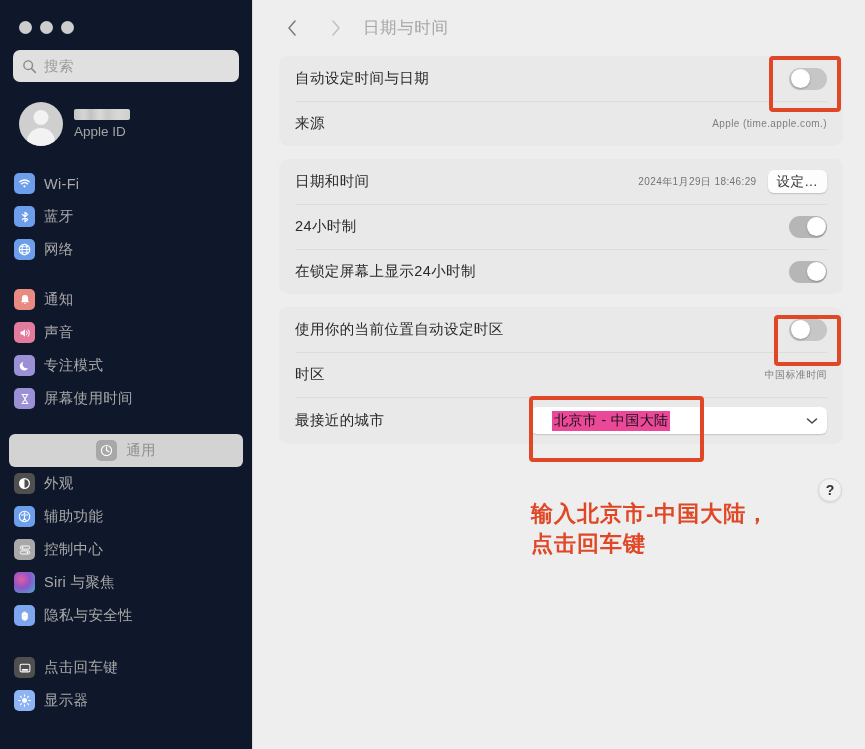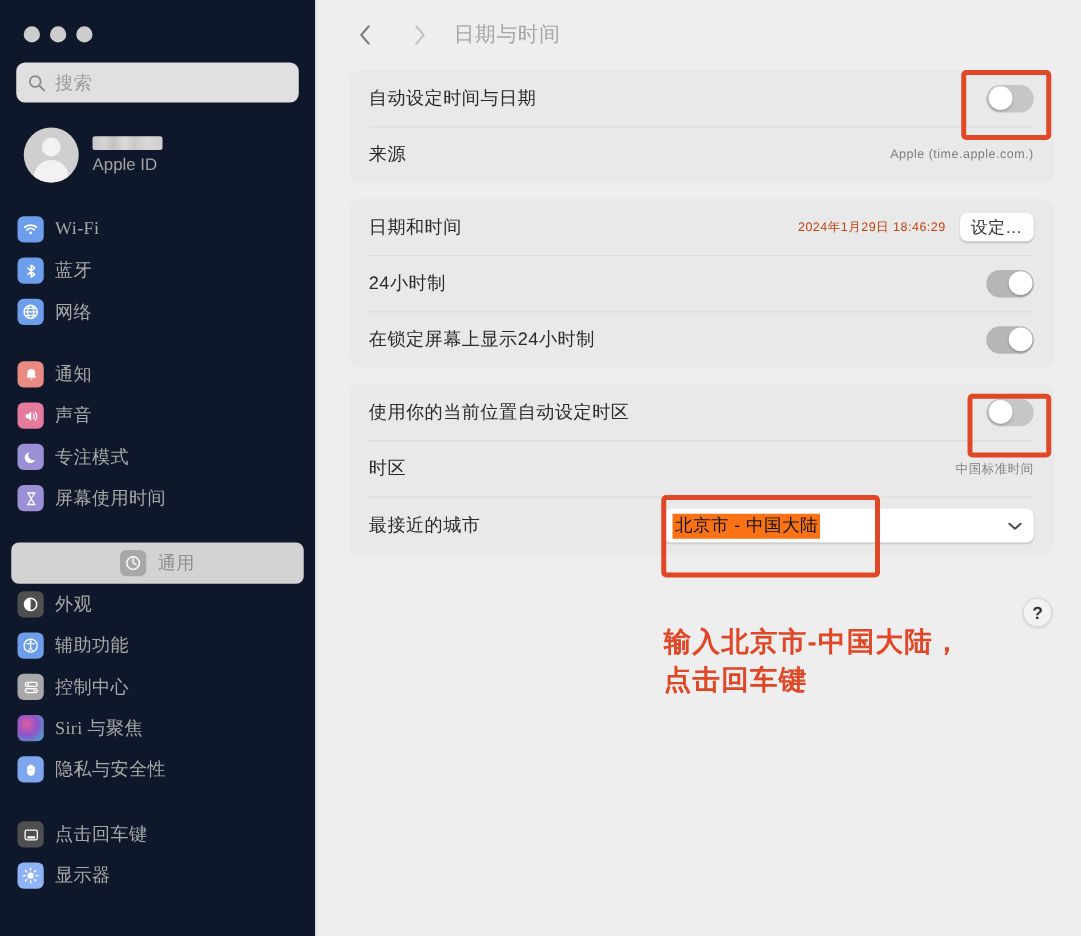--- a/index.html
+++ b/index.html
@@ -114,21 +114,21 @@
     height: 11px;
     border-radius: 2px;
     background: linear-gradient(90deg,#c6c6c6 0%,#d5d5d5 18%,#c2c2c2 30%,#dadada 46%,#c9c9c9 60%,#d8d8d8 78%,#cfcfcf 100%);
     filter: blur(0.6px);
   }
   .account-sub {
     font-size: 13.5px;
     color: #a4a4a4;
   }
 
-  .nav-group { margin-top: 15px; font-family: Liberation Serif, serif; }
+  .nav-group { margin-top: 15px; }
   .nav-group.g2 { margin-top: 17px; }
   .nav-group.g3 { margin-top: 19px; }
   .nav-group.g4 { margin-top: 19px; }
 
   .nav-item {
     display: flex;
     align-items: center;
     height: 33px;
     margin: 0 9px;
     padding: 0 5px;
@@ -221,21 +221,21 @@
     letter-spacing: .4px;
     white-space: nowrap;
   }
   .row-spacer { flex: 1 1 auto; }
   .row-value {
     font-size: 10px;
     color: #7f7f7f;
     letter-spacing: .4px;
     white-space: nowrap;
   }
-  .row-value.dark { color: #c2410c; }
+  .row-value.dark { color: #737373; }
 
   
   .toggle {
     width: 38px;
     height: 22px;
     border-radius: 11px;
     background: #c6c6c6;
     position: relative;
     flex: 0 0 38px;
   }
@@ -277,24 +277,25 @@
     box-shadow: 0 1px 1.5px rgba(0,0,0,.16);
     display: flex;
     align-items: center;
     padding: 0 8px 0 7px;
     box-sizing: border-box;
     position: relative;
   }
   .combo-text {
     font-size: 14px;
     color: #111;
-    background: #f97316;
+    background: #ec4899;
     padding: 1px 2px;
     letter-spacing: .4px;
     white-space: nowrap;
+    margin-left: 14px;
   }
   .combo-arrow {
     position: absolute;
     right: 9px;
     top: 50%;
     transform: translateY(-50%);
     display: flex;
   }
 
   

